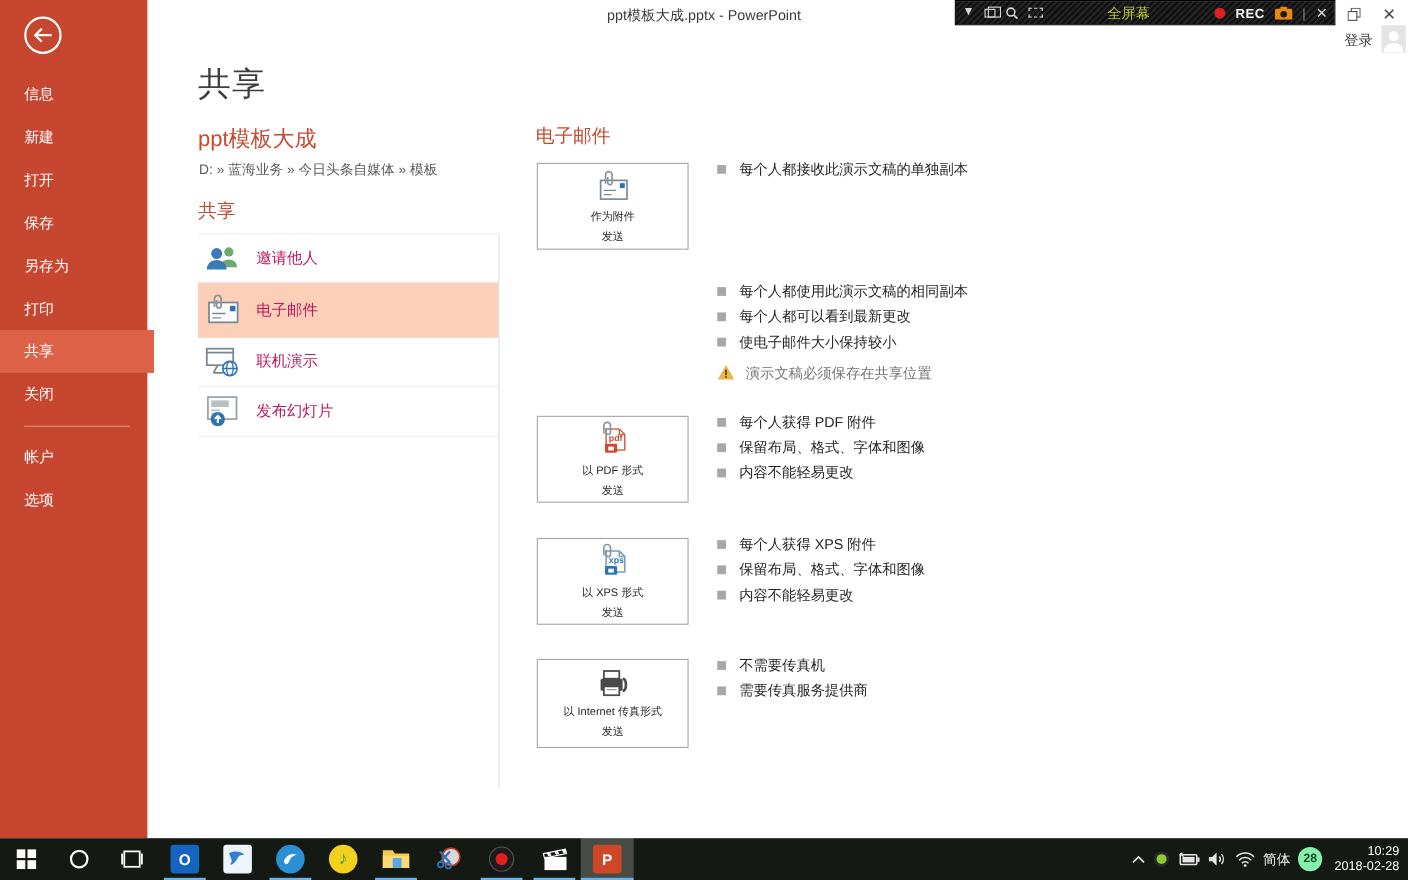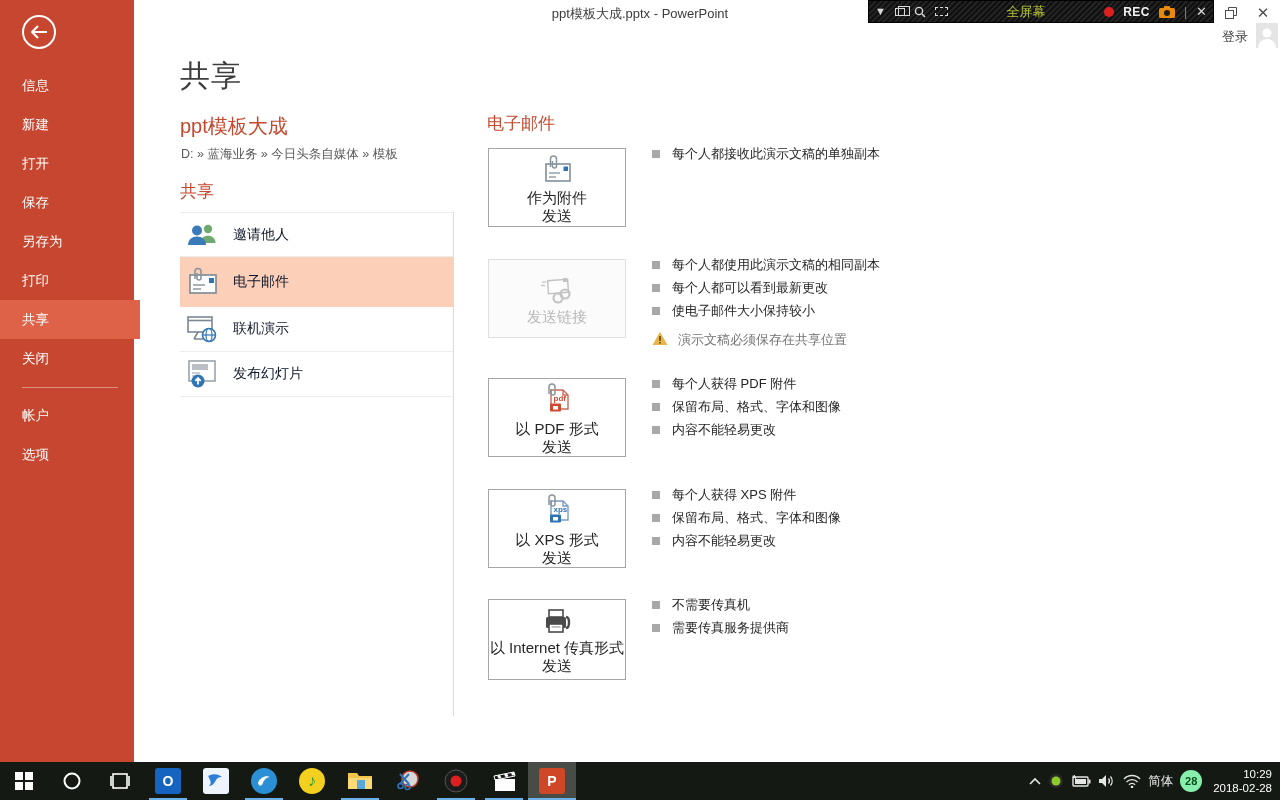--- a/index.html
+++ b/index.html
@@ -47,31 +47,31 @@
   .doc-title { position:absolute; left:180px; top:113px; font-size:20px; color:#c5492f; }
   .doc-path { position:absolute; left:181px; top:146px; font-size:12.5px; color:#595959; }
   .section-title { position:absolute; left:180px; top:180px; font-size:17px; color:#c5492f; }
 
   .share-list { position:absolute; left:180px; top:212px; width:273px; }
   .share-item { height:45px; display:flex; align-items:center; gap:14px; padding-left:5px;
     border-bottom:1px solid #ededed; cursor:pointer; }
   .share-item:first-child { border-top:1px solid #ededed; }
   .share-item.selected { background:#fbcfb8; height:50px; border-bottom-color:#fbcfb8; }
   .share-item .s-icon { width:34px; display:flex; justify-content:center; }
-  .share-item .s-label { font-size:14px; color:#0f172a; }
+  .share-item .s-label { font-size:14px; color:#be185d; }
 
   .v-divider { position:absolute; left:453px; top:212px; width:1px; height:504px; background:#dcdcdc; }
 
   .panel-heading { position:absolute; left:487px; top:112px; font-size:17px; color:#c5492f; }
   .email-row { position:absolute; left:488px; width:700px; }
   .row0 { top:148px; } .row1 { top:259px; } .row2 { top:378px; } .row3 { top:489px; } .row4 { top:599px; }
   .big-btn { width:138px; height:79px; border:1px solid #a6a6a6; background:#fff; display:flex;
     flex-direction:column; align-items:center; justify-content:center; gap:3px; cursor:pointer; }
   .row4 .big-btn { height:81px; }
-  .big-btn .b-label { font-size:15px; color:#262626; line-height:15px; text-align:center; }
+  .big-btn .b-label { font-size:10px; color:#262626; line-height:15px; text-align:center; }
   .big-btn.disabled { border-color:#e0e0e0; background:#fbfbfb; cursor:default; }
   .big-btn.disabled .b-label { color:#b9b9b9; }
   .bullets { position:absolute; left:164px; top:-3px; }
   .bullet { display:flex; align-items:flex-start; gap:12px; margin-bottom:6px; }
   .bullet .sq { width:8px; height:8px; background:#a8a8a8; margin-top:5px; flex:none; }
   .bullet .b-text { font-size:13px; color:#262626; line-height:17px; }
   .warn { display:flex; align-items:flex-start; gap:10px; margin-top:12px; }
   .warn .b-text { font-size:13px; color:#737373; line-height:17px; }
 
   .pdf-badge { font-size:8px; font-weight:bold; fill:#cc4b33; }
@@ -260,31 +260,20 @@
     </div>
     <div class="bullets">
       <div class="bullet">
           <span class="sq"></span>
           <span class="b-text">每个人都接收此演示文稿的单独副本</span>
         </div>
     </div>
   </div>
 
   <div class="email-row row1">
-    <div class="big-btn disabled">
-      <svg width="40" height="32" viewBox="0 0 40 32">
-          <rect x="11" y="6" width="20" height="13" fill="#fdfdfd" stroke="#c3c3c3" stroke-width="1.5" transform="rotate(-4 21 12)"></rect>
-          <rect x="26" y="4" width="4" height="4" fill="#c3c3c3"></rect>
-          <line x1="5" y1="8" x2="9" y2="8" stroke="#c3c3c3" stroke-width="1.3"></line>
-          <line x1="4" y1="11.5" x2="8" y2="11.5" stroke="#c3c3c3" stroke-width="1.3"></line>
-          <circle cx="21" cy="24" r="4.5" fill="none" stroke="#c3c3c3" stroke-width="2.2"></circle>
-          <circle cx="28" cy="20" r="4.5" fill="none" stroke="#c3c3c3" stroke-width="2.2"></circle>
-        </svg>
-      <span class="b-label">发送链接</span>
-    </div>
     <div class="bullets">
       <div class="bullet">
           <span class="sq"></span>
           <span class="b-text">每个人都使用此演示文稿的相同副本</span>
         </div>
       <div class="bullet">
           <span class="sq"></span>
           <span class="b-text">每个人都可以看到最新更改</span>
         </div>
       <div class="bullet">

